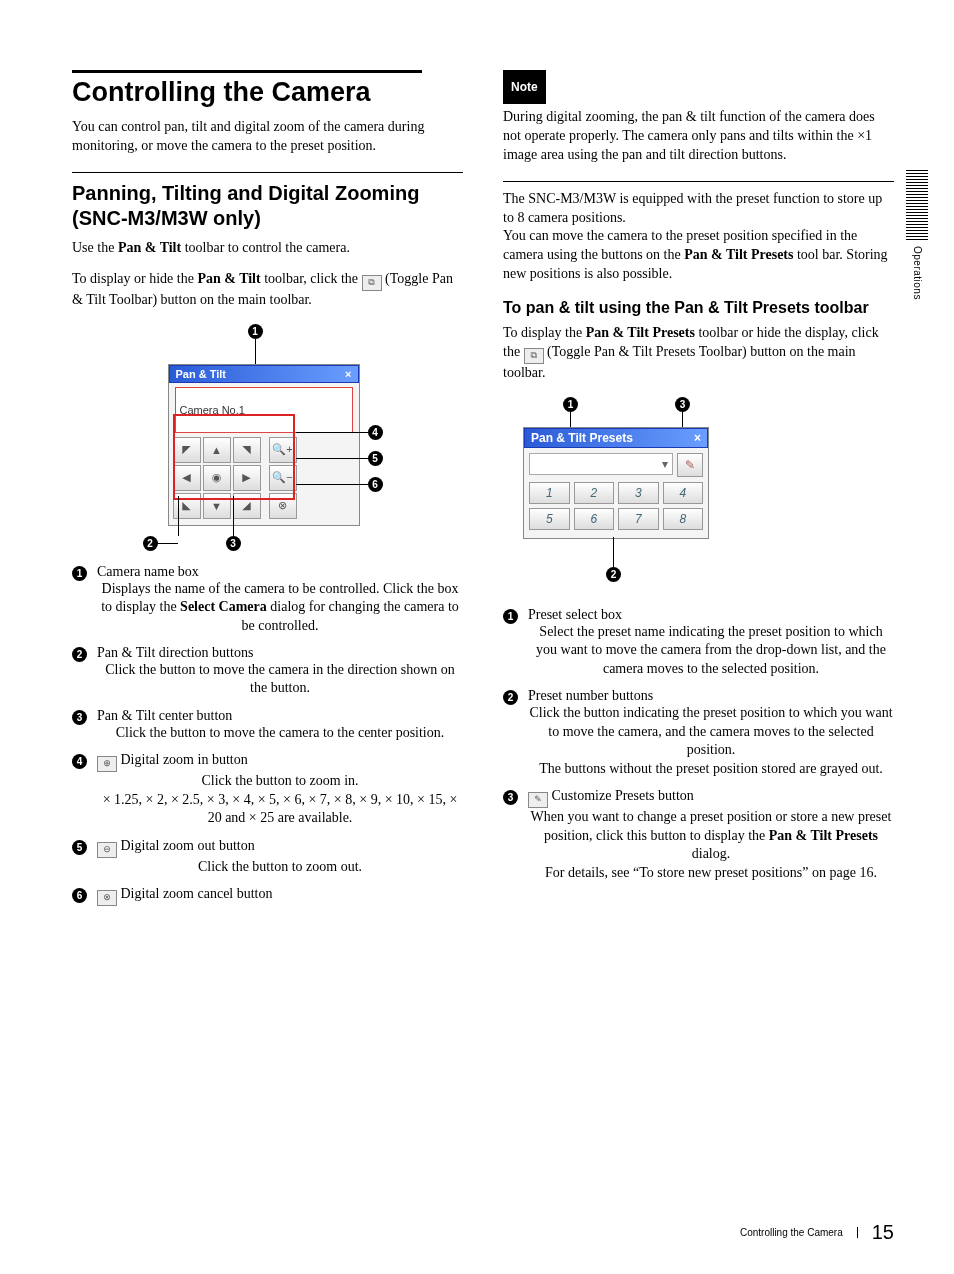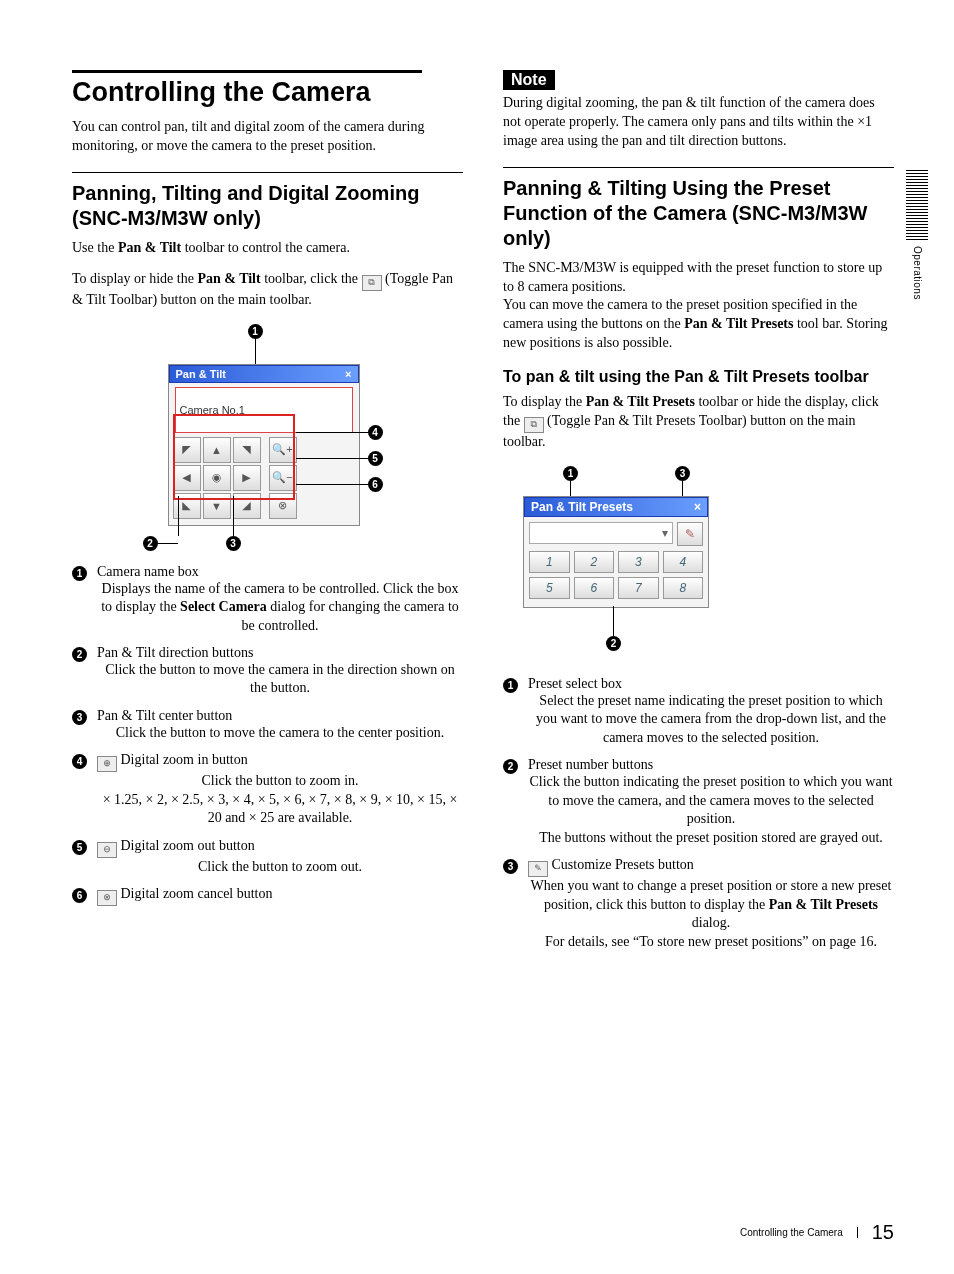--- a/index.html
+++ b/index.html
@@ -85,22 +85,22 @@
     display: block;
     line-height: 1.32;
     text-align: center;
   }
   .note-box {
     display: inline-block;
     background: #000;
     color: #fff;
     font-family: Arial, sans-serif;
     font-weight: bold;
-    font-size: 16px;
-    padding: 1px 8px;
+    font-size: 12px;
+    padding: 10px 8px;
     margin-bottom: 4px;
   }
   .inline-icon {
     display: inline-block;
     width: 18px; height: 14px;
     border: 1px solid #888;
     background: #eee;
     vertical-align: -2px;
     font-size: 9px;
     line-height: 12px;
@@ -372,21 +372,20 @@
           </div>
         </div>
 
     </div>
 
     <div class="col">
       <div class="note-box">Note</div>
       <p>During digital zooming, the pan &amp; tilt function of the camera does not operate properly. The camera only pans and tilts within the ×1 image area using the pan and tilt direction buttons.</p>
 
       <div class="hr-thin"></div>
-      <h2 class="subheading">Panning &amp; Tilting Using the Preset Function of the Camera (SNC-M3/M3W only)</h2>
       <p>The SNC-M3/M3W is equipped with the preset function to store up to 8 camera positions.<br>You can move the camera to the preset position specified in the camera using the buttons on the <b>Pan &amp; Tilt Presets</b> tool bar. Storing new positions is also possible.</p>
 
       <h3 class="minor">To pan &amp; tilt using the Pan &amp; Tilt Presets toolbar</h3>
       <p>
         <span>To display the </span><b>Pan &amp; Tilt Presets</b><span> toolbar or hide the display, click the </span>
         <span class="inline-icon">⧉</span>
         <span> (Toggle Pan &amp; Tilt Presets Toolbar) button on the main toolbar.</span>
       </p>
 
       

